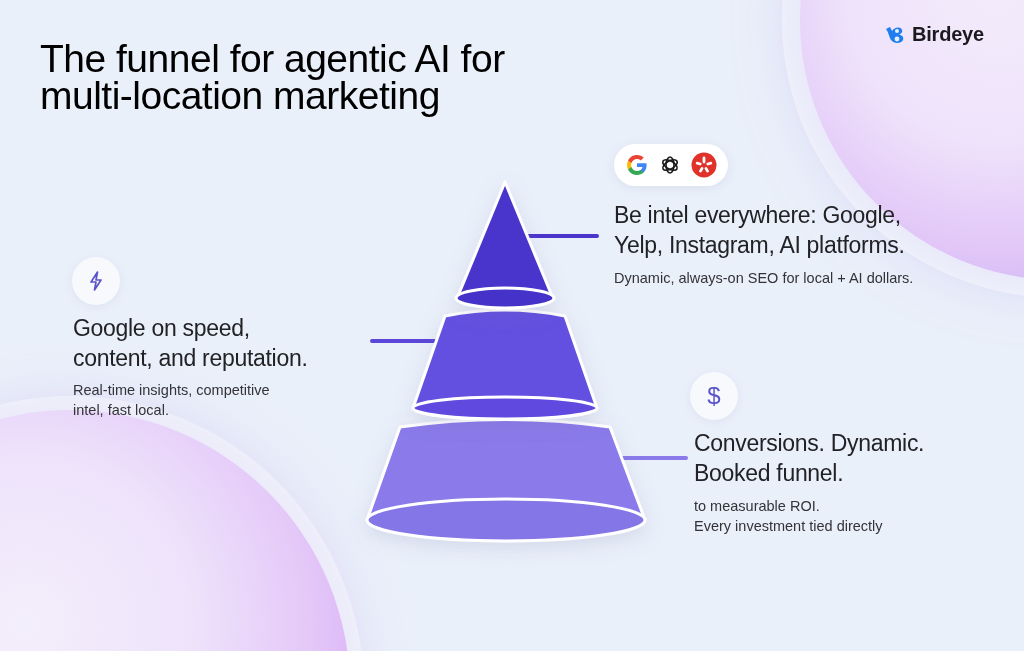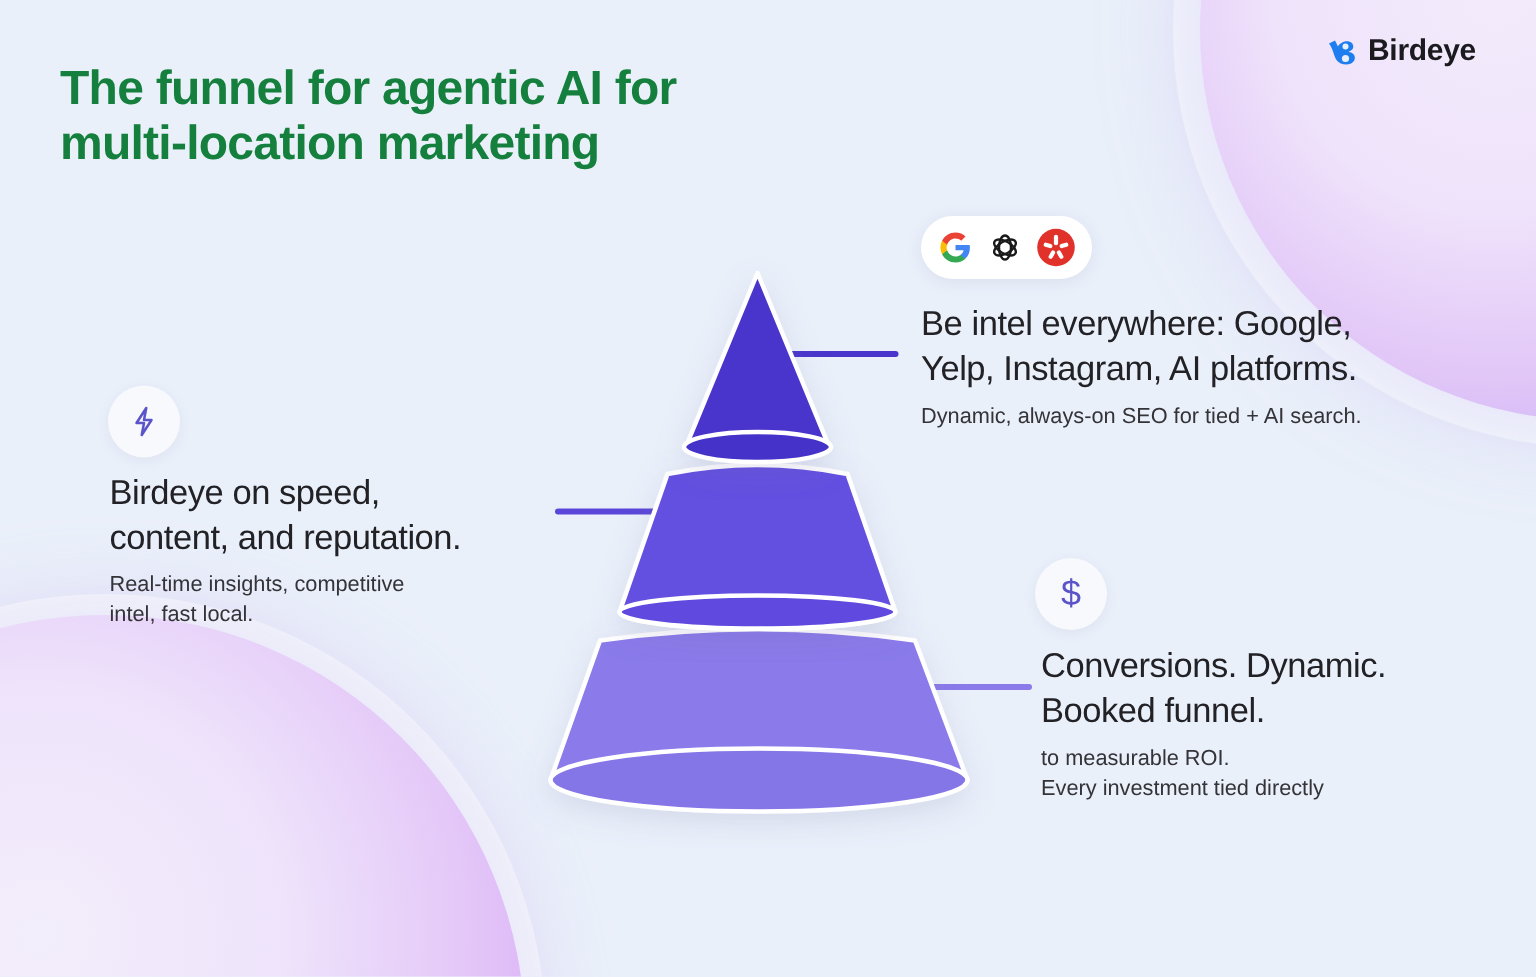--- a/index.html
+++ b/index.html
@@ -16,22 +16,22 @@
     background: radial-gradient(circle at 38% 45%, #f3ecfb 0%, #efe2fb 35%, #e1c6f7 60%, #c9b2f6 78%, #b8c3f5 100%);
     box-shadow: 0 0 0 18px rgba(255,255,255,0.35), 0 0 60px rgba(190,170,240,0.5);
   }
   .orb-bl {
     width:560px; height:560px; left:-210px; top:410px;
     background: radial-gradient(circle at 42% 38%, #f3eefb 0%, #eee3fb 35%, #e4c8f8 60%, #d8aaf6 78%, #c8b0f4 100%);
     box-shadow: 0 0 0 14px rgba(255,255,255,0.35), 0 0 60px rgba(200,170,240,0.45);
   }
   .title {
     position:absolute; left:40px; top:40px; margin:0;
-    font-size:32px; line-height:37px; font-weight:700; letter-spacing:-0.5px;
-    color:#15803d;
+    font-size:39px; line-height:37px; font-weight:400; letter-spacing:-0.5px;
+    color:#000000;
   }
   .title span { display:block; }
   .logo { position:absolute; left:884px; top:23px; display:flex; align-items:center; gap:6px; }
   .logo-text { font-size:20px; font-weight:700; color:#1b1b1f; letter-spacing:-0.2px; }
   .funnel { position:absolute; left:0; top:0; }
   .icon-pill {
     position:absolute; left:614px; top:144px; width:114px; height:42px;
     border-radius:21px; background:#ffffff;
     box-shadow:0 2px 10px rgba(120,130,170,0.15);
     display:flex; align-items:center; justify-content:space-around; padding:0 6px; box-sizing:border-box;
@@ -123,33 +123,33 @@
     </g>
   </svg>
 </div>
 
 <div class="block" style="left:614px; top:200px;">
   <div class="heading">
     <span>Be intel everywhere: Google,</span>
     <span>Yelp, Instagram, AI platforms.</span>
   </div>
   <div class="sub" style="margin-top:8px;">
-    <span>Dynamic, always-on SEO for tied + AI search.</span>
+    <span>Dynamic, always-on SEO for local + AI dollars.</span>
   </div>
 </div>
 
 <div class="circle-icon" style="left:72px; top:257px;">
   <svg width="20" height="22" viewBox="0 0 20 22" fill="none" stroke="#5b55c9" stroke-width="1.7" stroke-linejoin="round">
     <path d="M11.5 2 L5 12 H10 L8.5 20 L15 10 H10 Z"></path>
   </svg>
 </div>
 
 <div class="block" style="left:73px; top:313px;">
   <div class="heading">
-    <span>Birdeye on speed,</span>
+    <span>Google on speed,</span>
     <span>content, and reputation.</span>
   </div>
   <div class="sub" style="margin-top:7px; line-height:20px;">
     <span>Real-time insights, competitive</span>
     <span>intel, fast local.</span>
   </div>
 </div>
 
 <div class="circle-icon" style="left:690px; top:372px;">
   <span style="font-size:24px; color:#5b55c9;">$</span>

